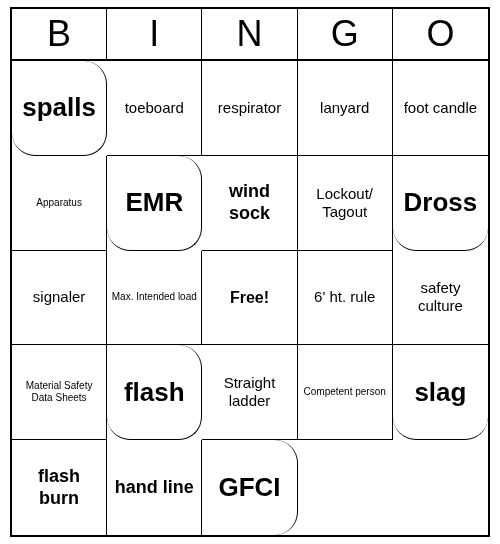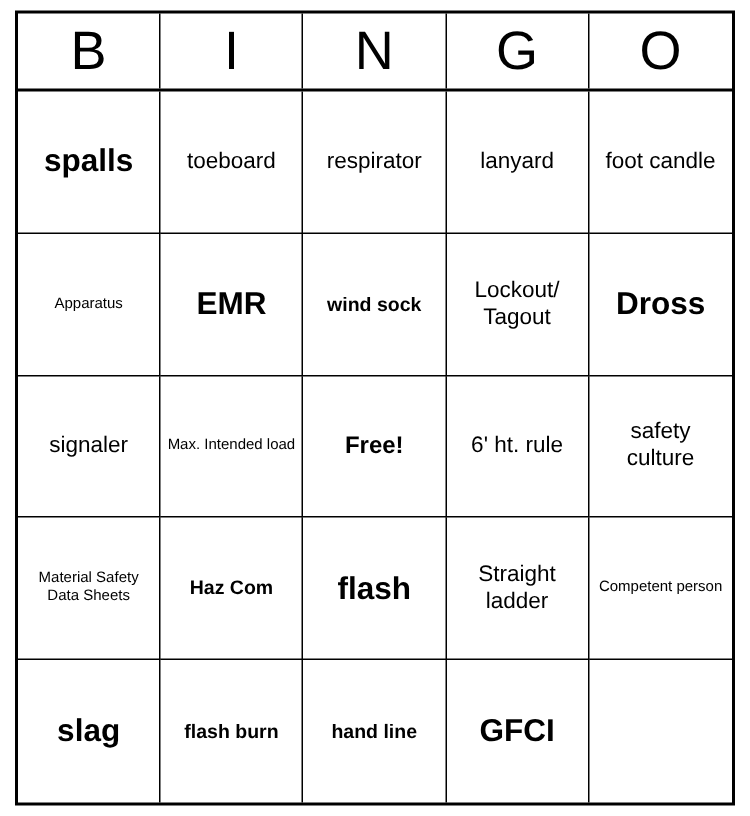--- a/index.html
+++ b/index.html
@@ -67,26 +67,27 @@
     .bingo-cell:nth-child(5n) {
       border-right: none;
       text-align: center;
     }
 
     .bingo-cell:nth-child(n+21) {
       border-bottom: none;
     }
 
     .bingo-cell.large-text {
-      font-size: 21px;
+      font-size: 26px;
       font-weight: bold;
+      border-radius: 23px;
     }
 
     .bingo-cell.medium-text {
-      font-size: 13px;
+      font-size: 18px;
       font-weight: bold;
     }
 
     .bingo-cell.small-text {
       font-size: 10px;
     }
 
     .bingo-cell.free-cell {
       font-size: 16px;
       font-weight: bold;
@@ -113,21 +114,20 @@
       <div class="bingo-cell large-text">EMR</div>
       <div class="bingo-cell medium-text">wind sock</div>
       <div class="bingo-cell">Lockout/ Tagout</div>
       <div class="bingo-cell large-text">Dross</div>
       <div class="bingo-cell">signaler</div>
       <div class="bingo-cell small-text">Max. Intended load</div>
       <div class="bingo-cell free-cell">Free!</div>
       <div class="bingo-cell">6' ht. rule</div>
       <div class="bingo-cell">safety culture</div>
       <div class="bingo-cell small-text">Material Safety Data Sheets</div>
-      <div class="bingo-cell medium-text">Haz Com</div>
       <div class="bingo-cell large-text">flash</div>
       <div class="bingo-cell">Straight ladder</div>
       <div class="bingo-cell small-text">Competent person</div>
       <div class="bingo-cell large-text">slag</div>
       <div class="bingo-cell medium-text">flash burn</div>
       <div class="bingo-cell medium-text">hand line</div>
       <div class="bingo-cell large-text">GFCI</div>
     </div>
 </div>
 

